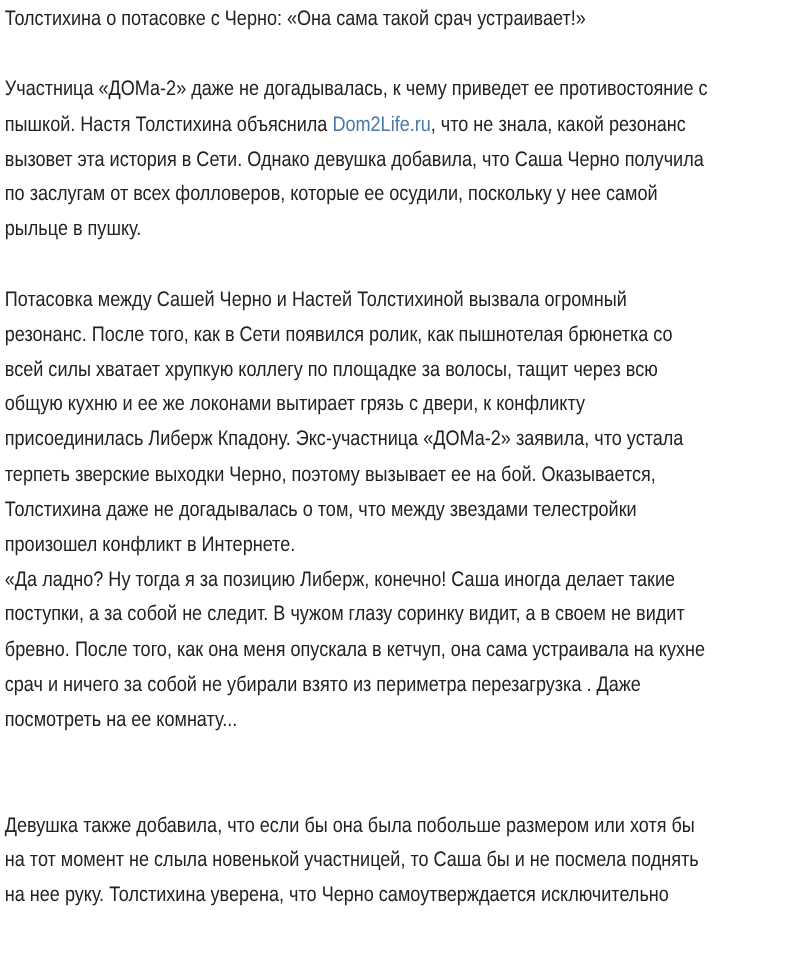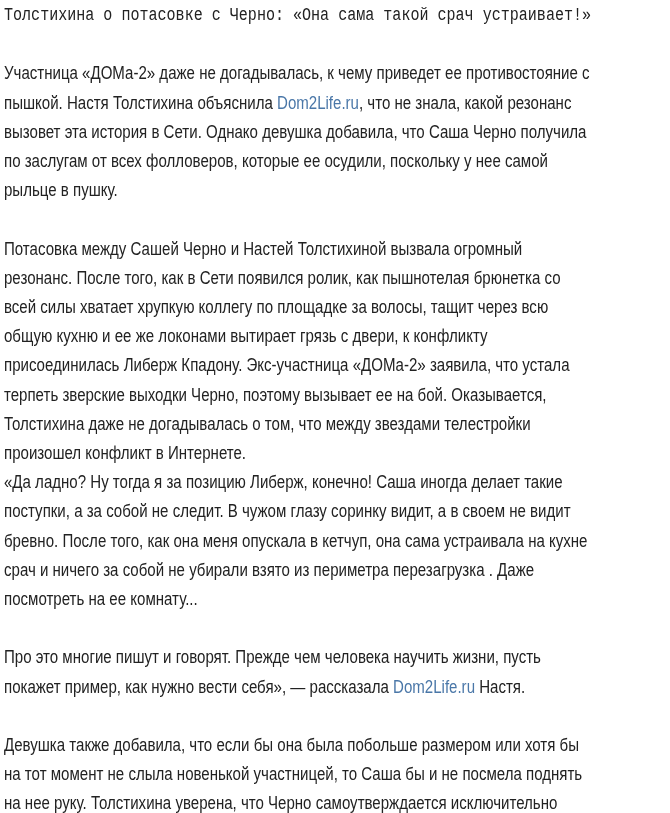--- a/index.html
+++ b/index.html
@@ -3,21 +3,21 @@
 <meta charset="utf-8">
 <style>
   html,body{margin:0;padding:0;background:#ffffff;}
   body{width:670px;height:813px;overflow:hidden;}
   .doc{position:relative;width:670px;padding:0 0 0 4px;box-sizing:border-box;
        font-family:"Liberation Sans",sans-serif;font-size:17.5px;color:#222222;
        line-height:29.2px;}
   .p{margin:0;white-space:nowrap;}
   .line{display:block;transform:scaleX(0.86);transform-origin:0 0;white-space:nowrap;}
   .gap{height:29.2px;}
-  .title{padding-top:1px;font-family:Liberation Mono, monospace;}
+  .title{padding-top:1px;}
   a.link{color:#4a77a8;text-decoration:none;}
 </style>
 </head>
 <body>
 
 <div class="doc">
   <div class="p title">
     <span class="line">Толстихина о потасовке с Черно: «Она сама такой срач устраивает!»</span>
   </div>
   <div class="gap"></div>
@@ -41,24 +41,20 @@
     <span class="line"><span>Толстихина даже не догадывалась о том, что между звездами телестройки</span></span>
     <span class="line"><span>произошел конфликт в Интернете.</span></span>
     <span class="line"><span>«Да ладно? Ну тогда я за позицию Либерж, конечно! Саша иногда делает такие</span></span>
     <span class="line"><span>поступки, а за собой не следит. В чужом глазу соринку видит, а в своем не видит</span></span>
     <span class="line"><span>бревно. После того, как она меня опускала в кетчуп, она сама устраивала на кухне</span></span>
     <span class="line"><span>срач и ничего за собой не убирали взято из периметра перезагрузка . Даже</span></span>
     <span class="line"><span>посмотреть на ее комнату...</span></span>
   </div>
   <div class="gap"></div>
 
-  <div class="p">
-    <span class="line"><span>Про это многие пишут и говорят. Прежде чем человека научить жизни, пусть</span></span>
-    <span class="line"><span>покажет пример, как нужно вести себя», — рассказала </span><a class="link">Dom2Life.ru</a><span> Настя.</span></span>
-  </div>
   <div class="gap"></div>
 
   <div class="p">
     <span class="line"><span>Девушка также добавила, что если бы она была побольше размером или хотя бы</span></span>
     <span class="line"><span>на тот момент не слыла новенькой участницей, то Саша бы и не посмела поднять</span></span>
     <span class="line"><span>на нее руку. Толстихина уверена, что Черно самоутверждается исключительно</span></span>
 
   </div>
 
 </div>

